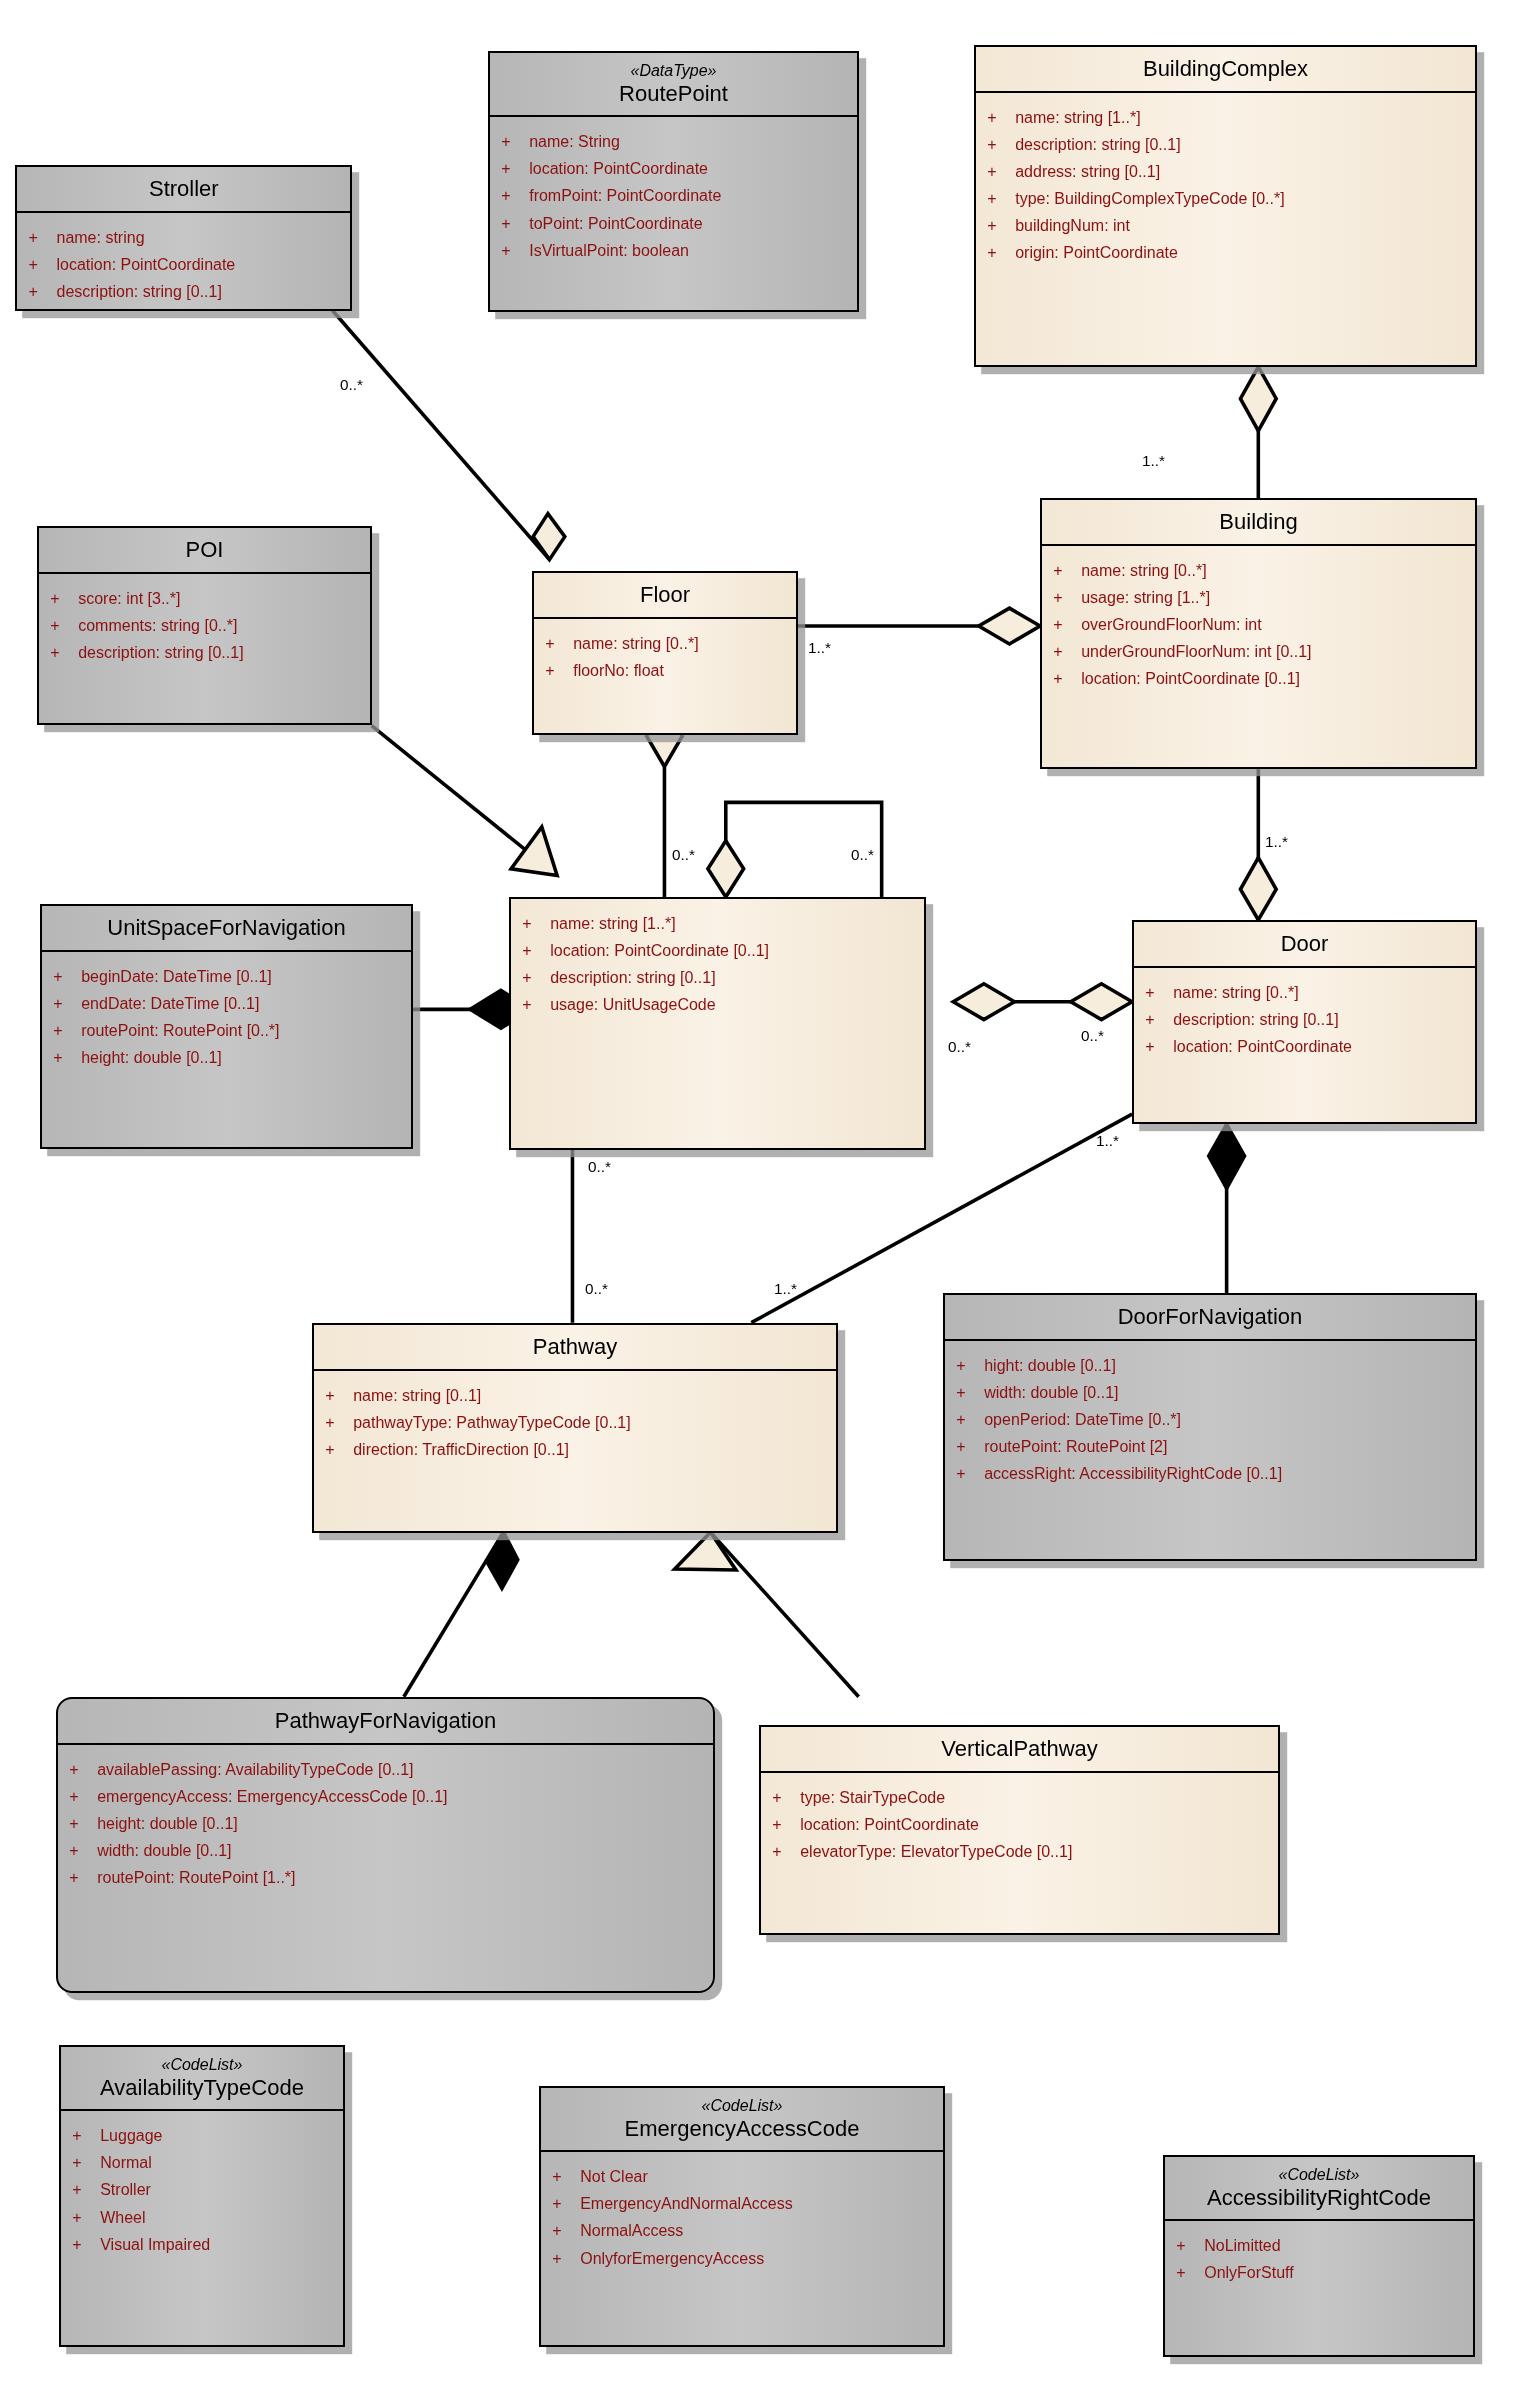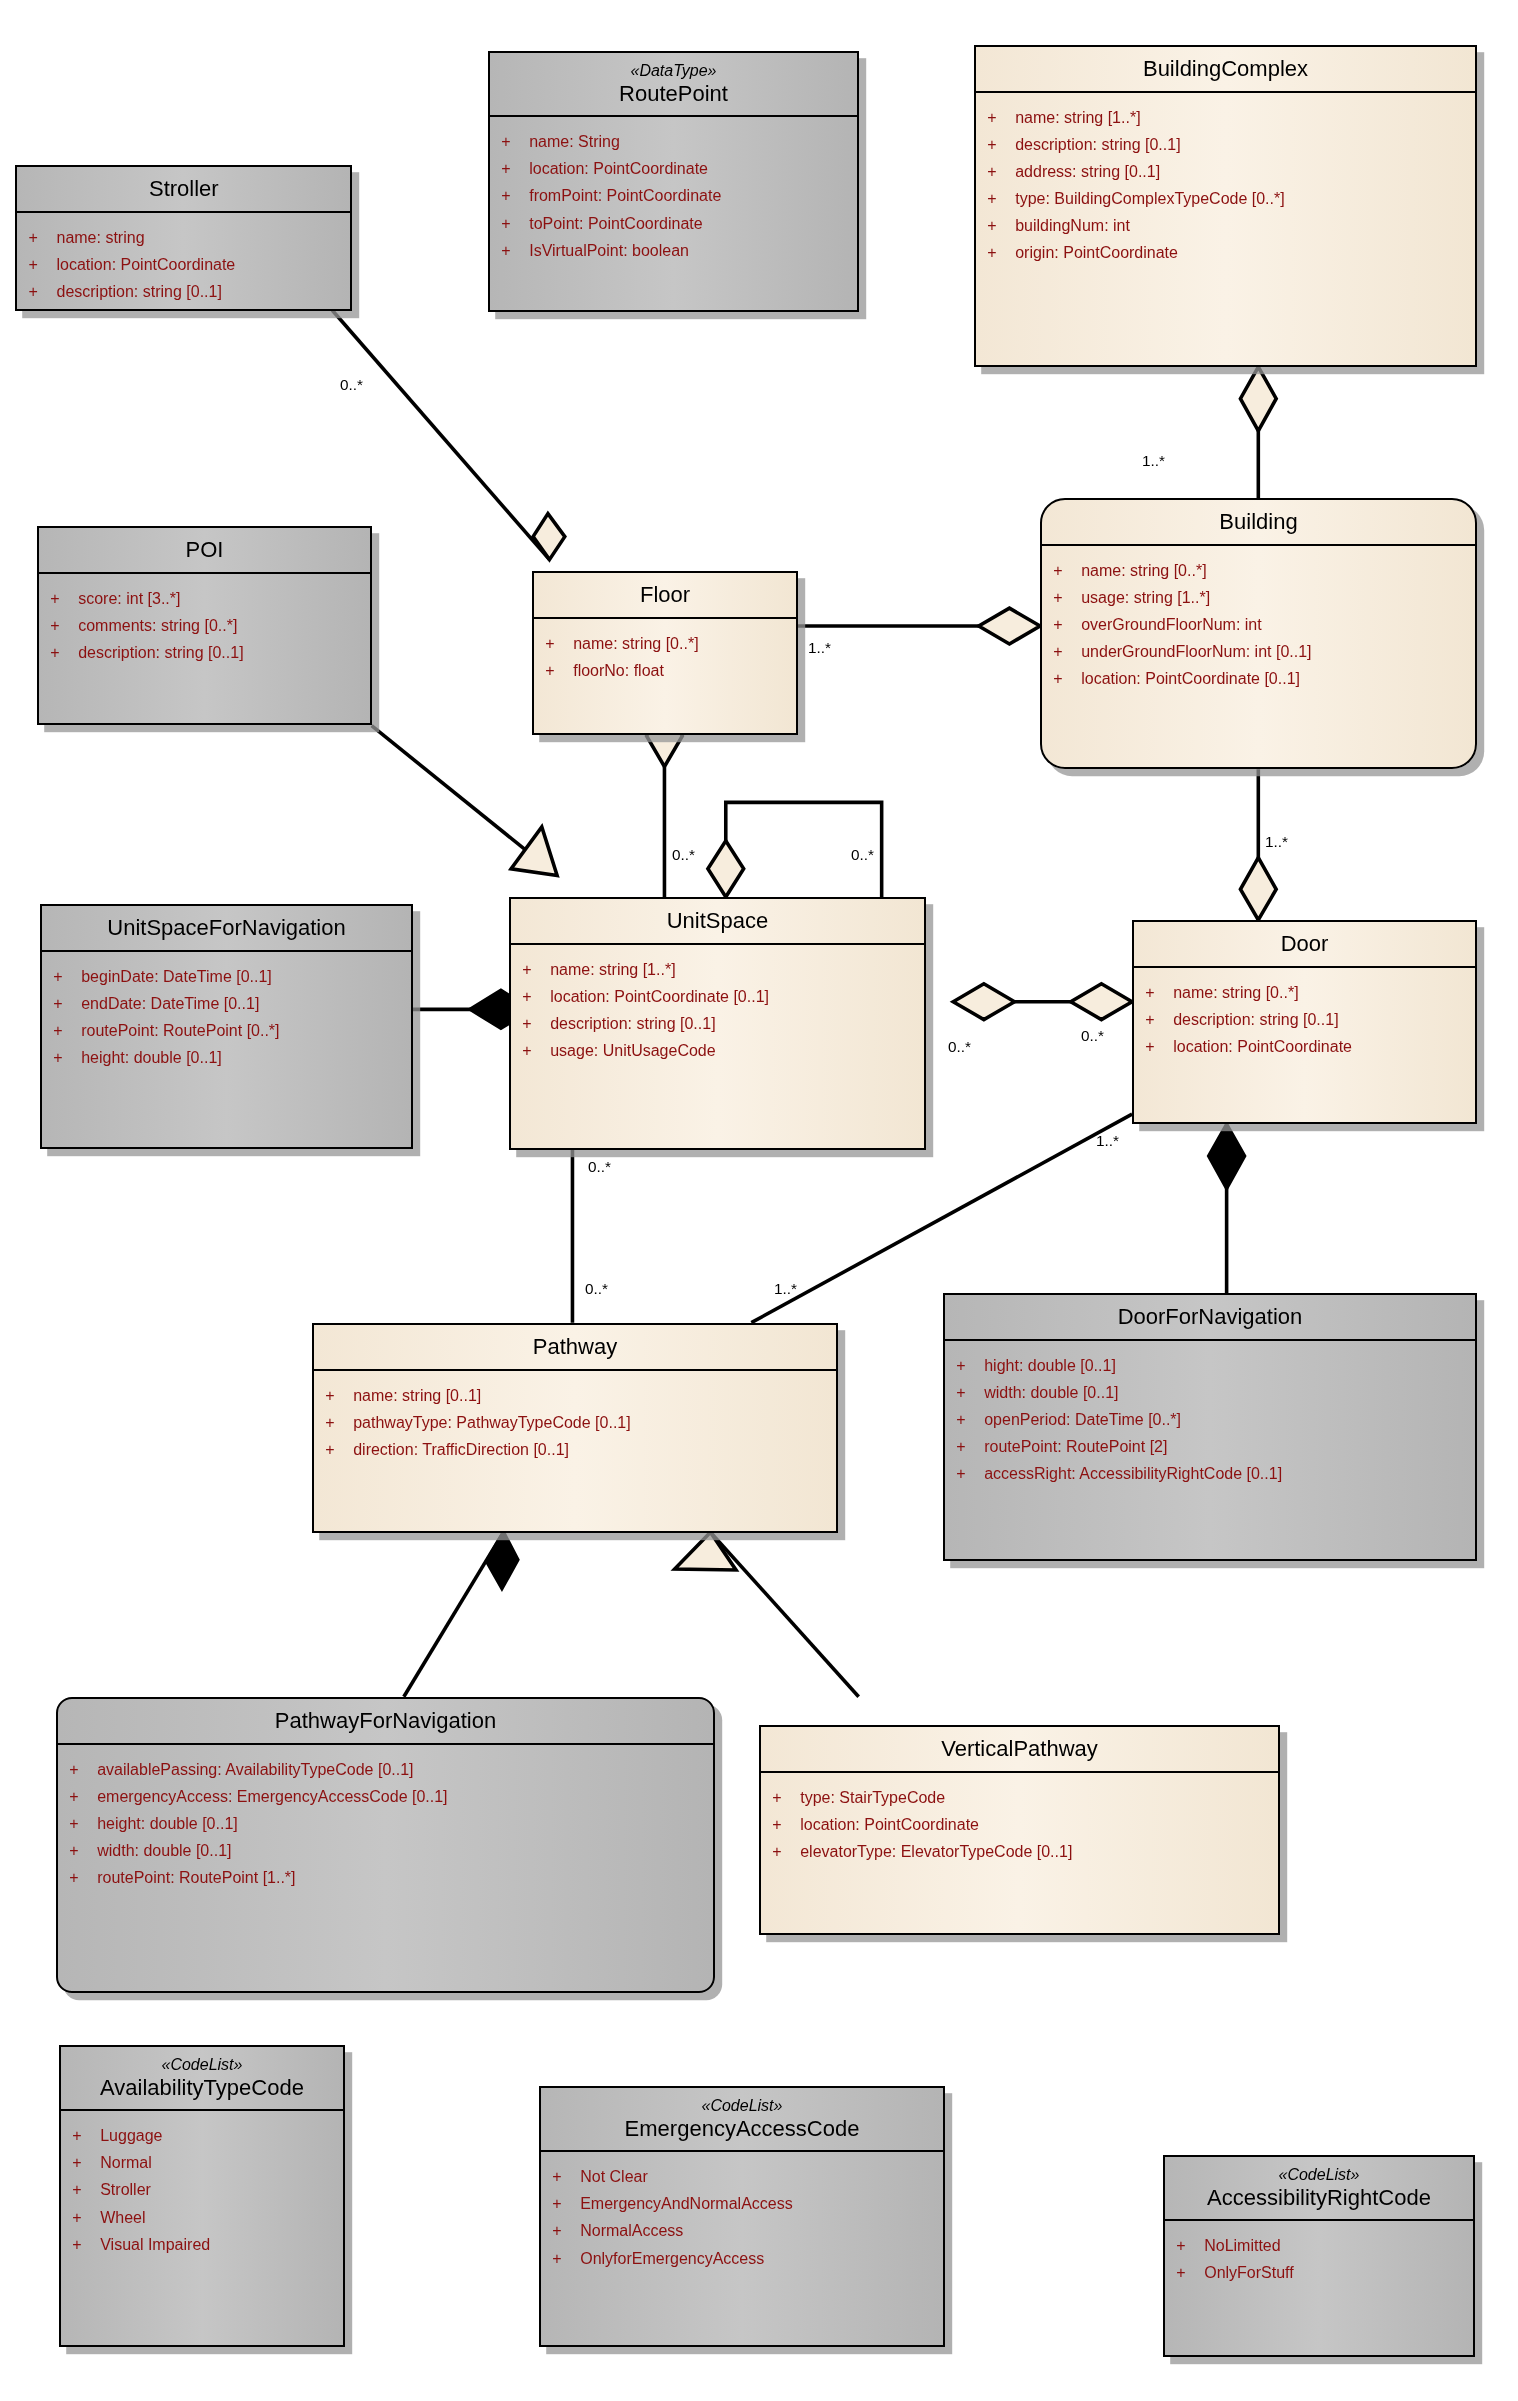--- a/index.html
+++ b/index.html
@@ -188,21 +188,21 @@
         <div class="attr">
           <span class="vis">+</span>
           <span class="txt">name:  string [0..*]</span>
         </div>
         <div class="attr">
           <span class="vis">+</span>
           <span class="txt">floorNo:  float</span>
         </div>
       </div>
     </div>
-    <div class="uml-class cream" style="left: 1040px; top: 498px; width: 437px; height: 271px; border-radius: 25px;">
+    <div class="uml-class cream" style="left: 1040px; top: 498px; width: 437px; height: 271px;">
       <div class="cls-head">
         <div class="cls-title">Building</div>
       </div>
       <div class="cls-body">
         <div class="attr">
           <span class="vis">+</span>
           <span class="txt">name:  string [0..*]</span>
         </div>
         <div class="attr">
           <span class="vis">+</span>
@@ -239,23 +239,20 @@
           <span class="vis">+</span>
           <span class="txt">routePoint:  RoutePoint [0..*]</span>
         </div>
         <div class="attr">
           <span class="vis">+</span>
           <span class="txt">height:  double [0..1]</span>
         </div>
       </div>
     </div>
     <div class="uml-class cream" style="left: 509px; top: 897px; width: 417px; height: 253px;">
-      <div class="cls-head">
-        <div class="cls-title">UnitSpace</div>
-      </div>
       <div class="cls-body">
         <div class="attr">
           <span class="vis">+</span>
           <span class="txt">name:  string [1..*]</span>
         </div>
         <div class="attr">
           <span class="vis">+</span>
           <span class="txt">location:  PointCoordinate [0..1]</span>
         </div>
         <div class="attr">

